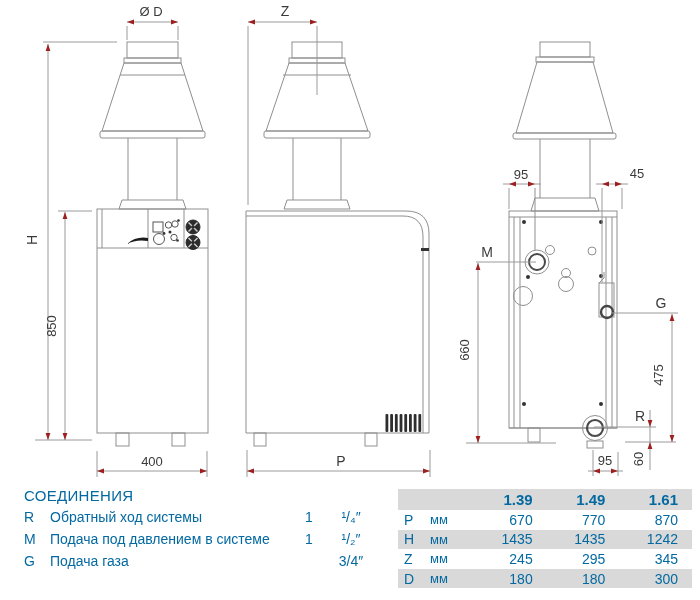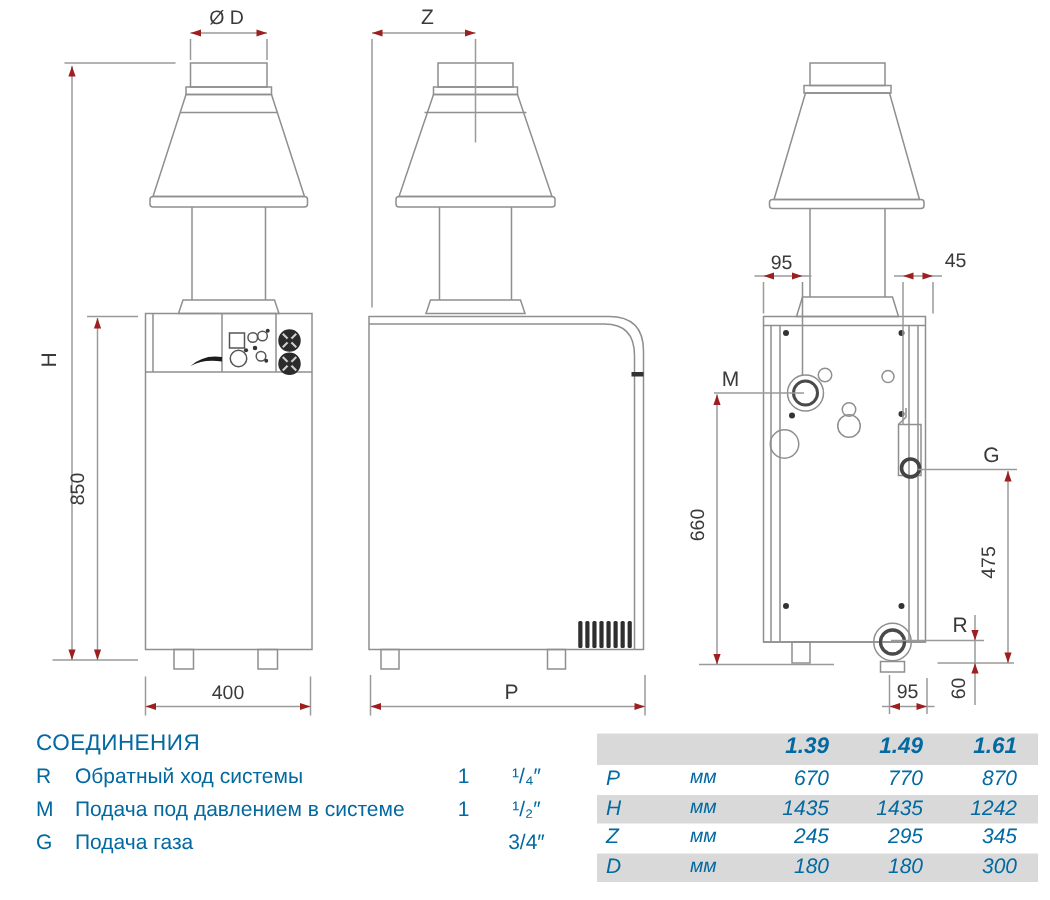--- a/index.html
+++ b/index.html
@@ -7,25 +7,25 @@
           font-family:"Liberation Sans", sans-serif;color:#0369a1;}
   svg text{font-family:"Liberation Sans", sans-serif;fill:#3a3a3a;}
   #legend{position:absolute;left:24px;top:487px;width:352px;}
   #legend .title{font-size:15px;letter-spacing:.3px;margin-bottom:5px;}
   #legend .lrow{display:flex;align-items:baseline;font-size:14px;height:22px;}
   #legend .lkey{width:26px;flex:0 0 26px;}
   #legend .llabel{flex:1 1 auto;}
   #legend .lwhole{flex:0 0 18px;text-align:center;}
   #legend .lfrac{flex:0 0 50px;text-align:center;padding-left:8px;}
   #spec{position:absolute;left:398px;top:489px;width:294px;font-size:14px;}
-  #spec .trow{display:flex;height:19.6px;font-style:italic;}
+  #spec .trow{display:flex;align-items:center;height:19.6px;}
   #spec .trow.stripe{background:#d9d9d9;}
   #spec .trow.head{height:21px;font-weight:bold;font-size:15px;}
   #spec .c-param{flex:0 0 26px;padding-left:6px;}
-  #spec .c-unit{flex:0 0 44px;font-size:13px;margin-left:30px;}
+  #spec .c-unit{flex:0 0 44px;font-size:13px;}
   #spec .c-val{flex:1 1 0;text-align:right;padding-right:14px;}
 </style>
 </head>
 <body>
 
 <div id="screen">
 
 <svg width="700" height="487" viewBox="0 0 700 487">
   <g stroke="#8f8f8f" stroke-width="1" fill="none">
 

